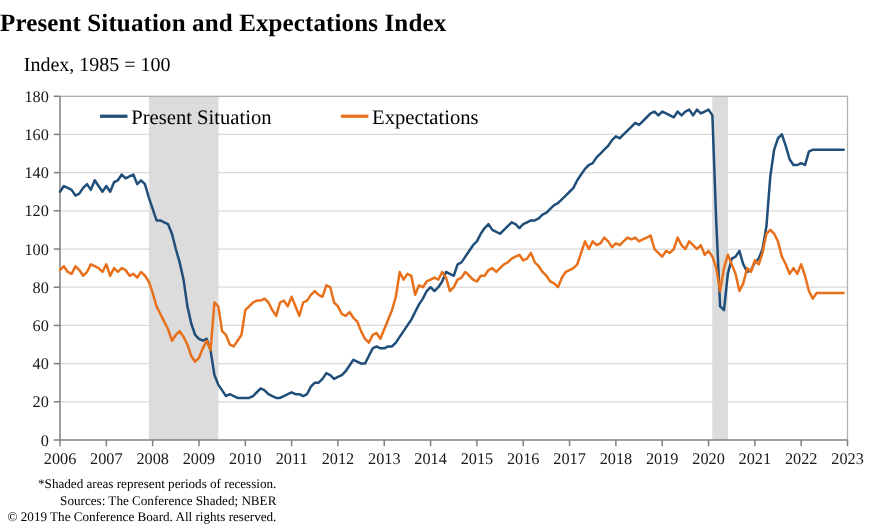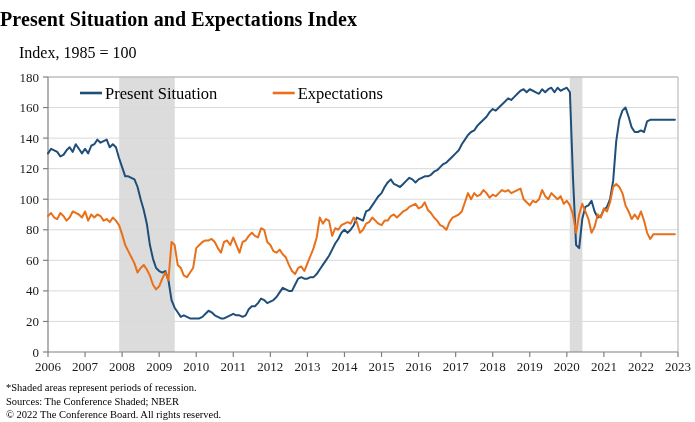--- a/index.html
+++ b/index.html
@@ -44,21 +44,21 @@
     left: 0;
   }
   #footnotes {
     position: absolute;
     left: 6px;
     top: 381px;
     font-size: 10.5px;
     line-height: 1.30;
     font-family: "Liberation Serif", serif;
   }
-  .fn-line { white-space: nowrap; }
+  .fn-line { white-space: nowrap; text-align: right; }
   .legend-text {
     font-family: "Liberation Serif", serif;
     font-size: 16.5px;
     fill: #000000;
   }
   .tick-text {
     font-family: "Liberation Serif", serif;
     font-size: 13px;
     fill: #1a1a1a;
   }
@@ -161,16 +161,16 @@
         <line x1="80" y1="93" x2="102" y2="93" stroke="#1F4E79" stroke-width="2.6"></line>
         <text x="105" y="99" class="legend-text">Present Situation</text>
         <line x1="272.7" y1="93" x2="294.7" y2="93" stroke="#E8701A" stroke-width="2.6"></line>
         <text x="297.7" y="99" class="legend-text">Expectations</text>
       </g>
   </svg>
 
   <div id="footnotes">
     <div class="fn-line">*Shaded areas represent periods of recession.</div>
     <div class="fn-line">Sources: The Conference Shaded; NBER</div>
-    <div class="fn-line">© 2022 The Conference Board. All rights reserved.</div>
+    <div class="fn-line">© 2019 The Conference Board. All rights reserved.</div>
   </div>
 
 </div>
 
 </body></html>

